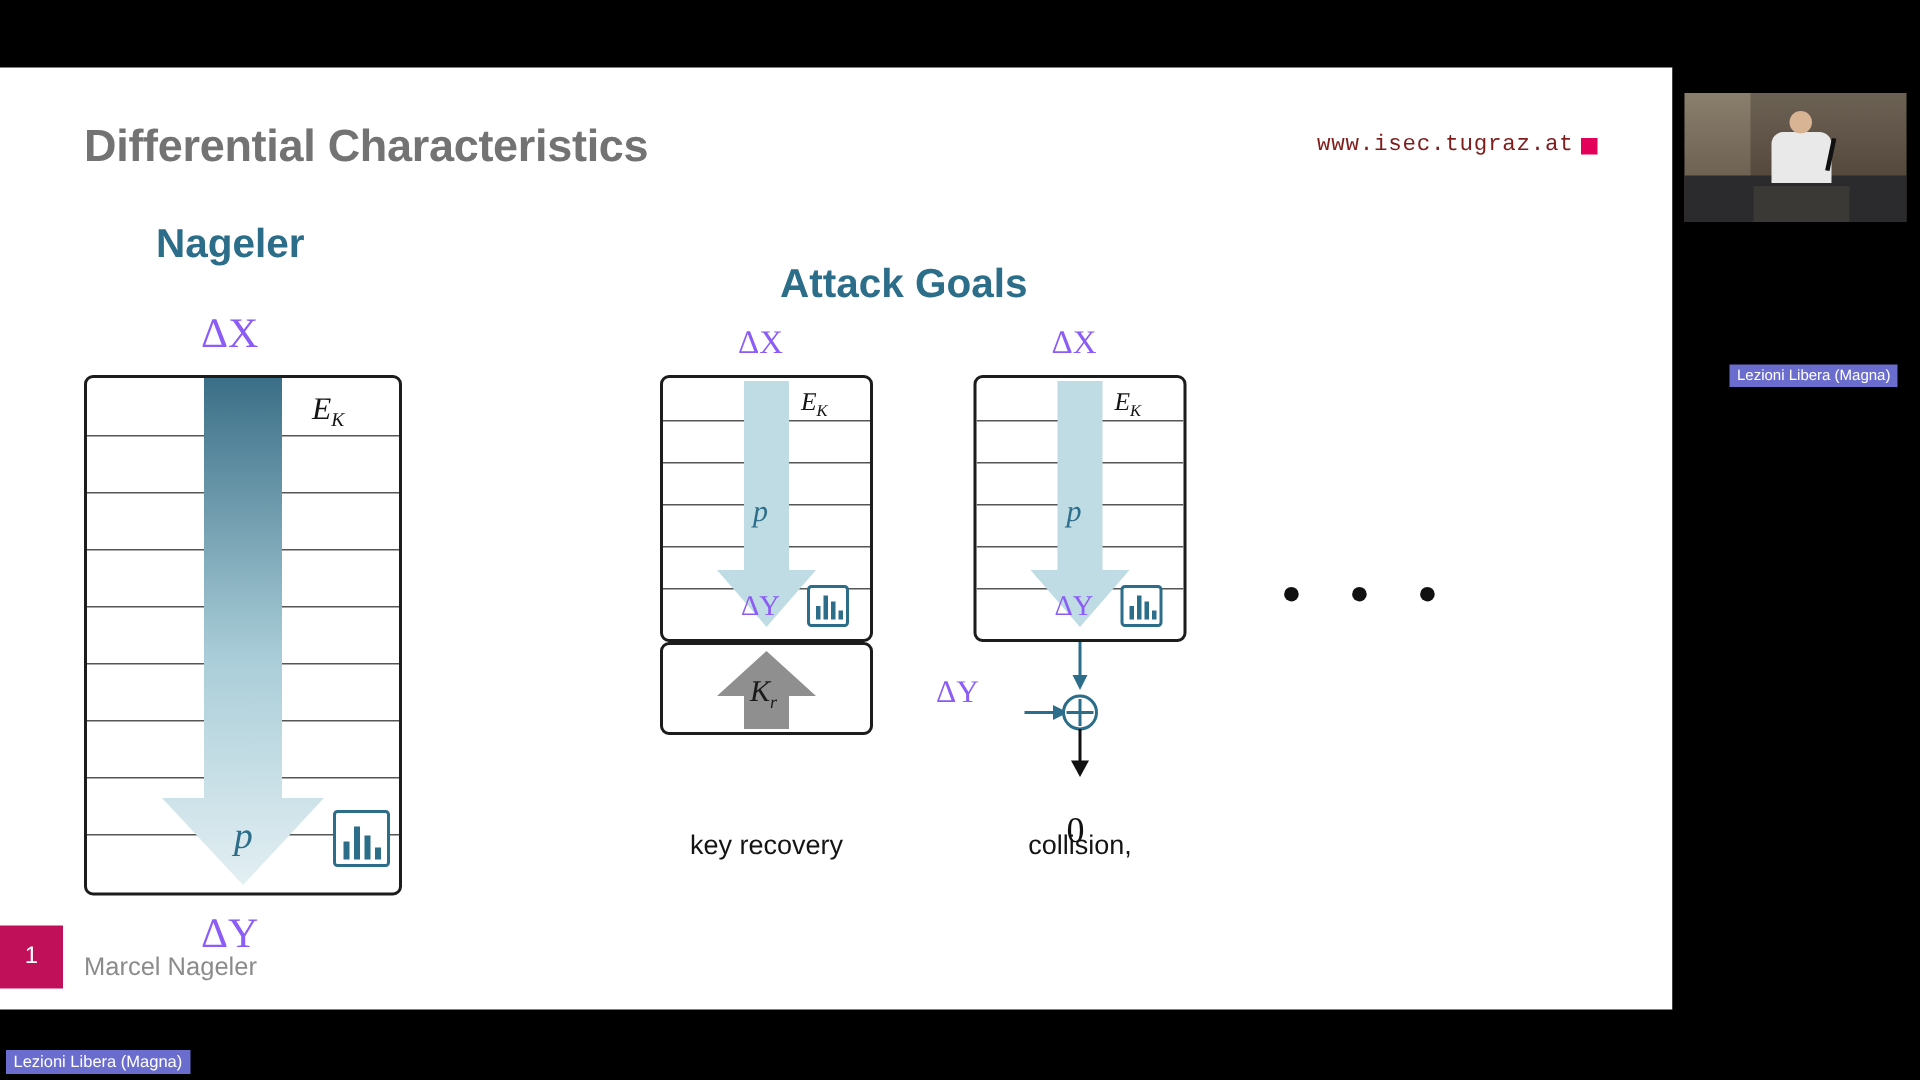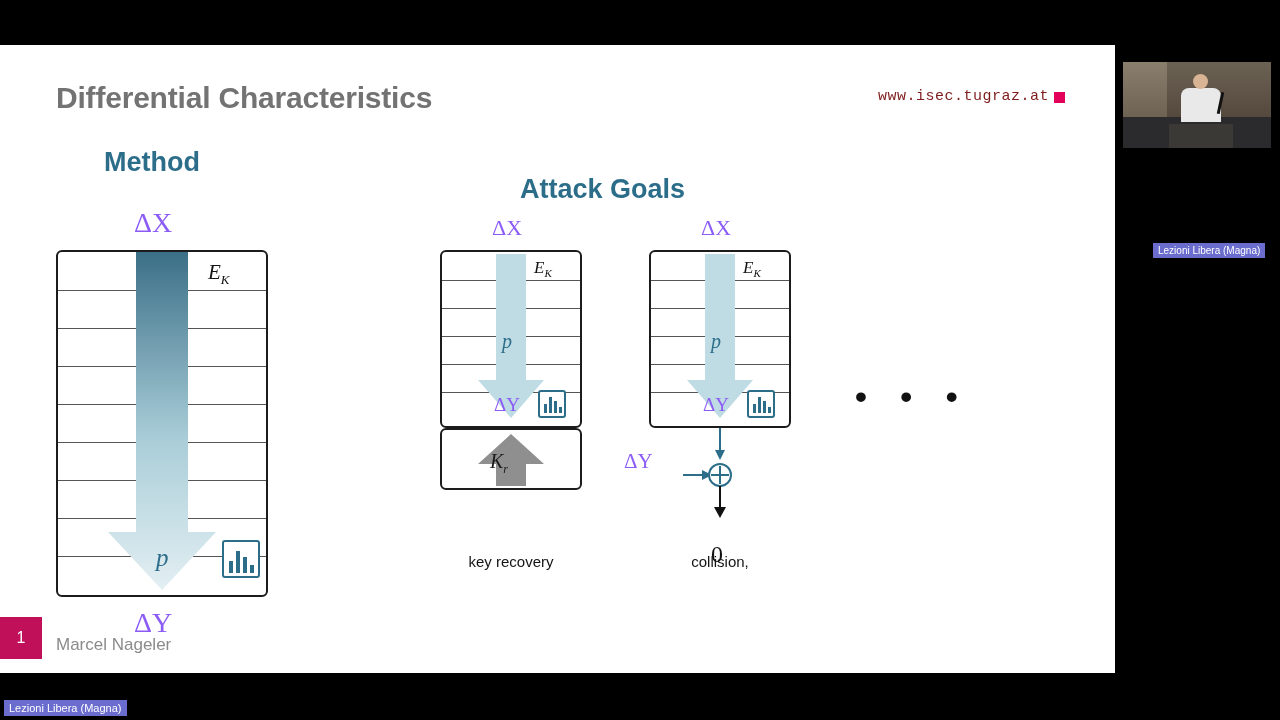--- a/index.html
+++ b/index.html
@@ -119,21 +119,21 @@
     box-sizing: border-box;
   }
   .kr-label {
     position: absolute;
     font-family: "Liberation Serif", serif;
     font-style: italic;
     color: #1a1a1a;
   }
   .caption {
     position: absolute;
-    font-size: 15px;
+    font-size: 18px;
     color: #141414;
     text-align: center;
   }
   .dots {
     position: absolute;
     left: 855px;
     top: 332px;
     font-size: 34px;
     letter-spacing: 12px;
     color: #111;
@@ -241,21 +241,21 @@
 
 <div id="root">
 
   <div class="slide">
 
     <div class="slide-title">Differential Characteristics</div>
 
     <div class="url" style="right:66px;">www.isec.tugraz.at</div>
     <div class="url-square"></div>
 
-    <div class="col-head method">Method</div>
+    <div class="col-head method">Nageler</div>
 
     <div class="delta-label" style="left:134px; top:162px; font-size:28px;">ΔX</div>
 
     <div class="cipher-box" style="left:56px; top:205px; width:212px; height:347px;">
       <div class="rule" style="top:38px;"></div>
       <div class="rule" style="top:76px;"></div>
       <div class="rule" style="top:114px;"></div>
       <div class="rule" style="top:152px;"></div>
       <div class="rule" style="top:190px;"></div>
       <div class="rule" style="top:228px;"></div>
@@ -317,21 +317,21 @@
         <i style="left:9px;  width:3px; height:16px;"></i>
         <i style="left:14px; width:3px; height:12px;"></i>
         <i style="left:19px; width:3px; height:6px;"></i>
       </div>
     </div>
 
     <div class="key-box" style="left:440px; top:383px; width:142px; height:62px;">
       <svg width="138" height="58" viewBox="0 0 138 58" style="position:absolute;left:0;top:0;">
         <path d="M69 4 L102 34 H84 V56 H54 V34 H36 Z" fill="#8f8f8f"></path>
       </svg>
-      <div class="kr-label" style="left:48px; top:20px; font-size:20px;text-align:right;">
+      <div class="kr-label" style="left:58px; top:20px; font-size:20px;text-align:right;">
         <span>K</span><sub style="font-size:12px;">r</sub>
       </div>
     </div>
 
     <div class="caption" style="left:400px; top:508px; width:222px;">key recovery</div>
 
     <div class="delta-label" style="left:701px; top:170px; font-size:22px;">ΔX</div>
 
     <div class="cipher-box" style="left:649px; top:205px; width:142px; height:178px;">
       <div class="rule" style="top:28px;"></div>

